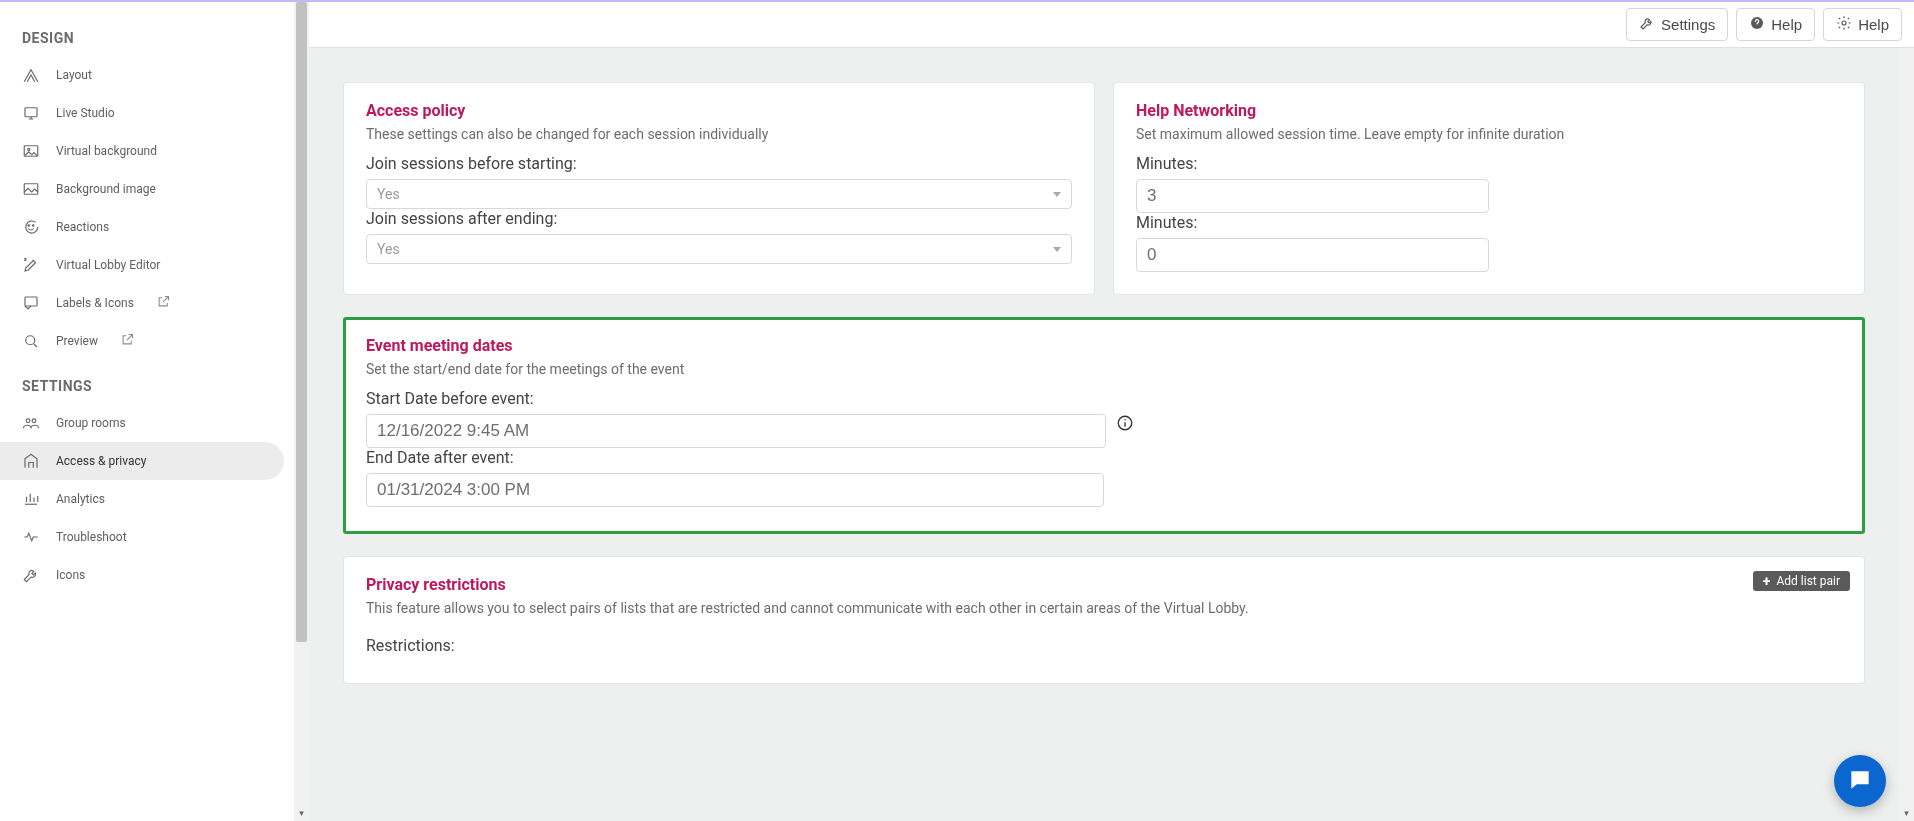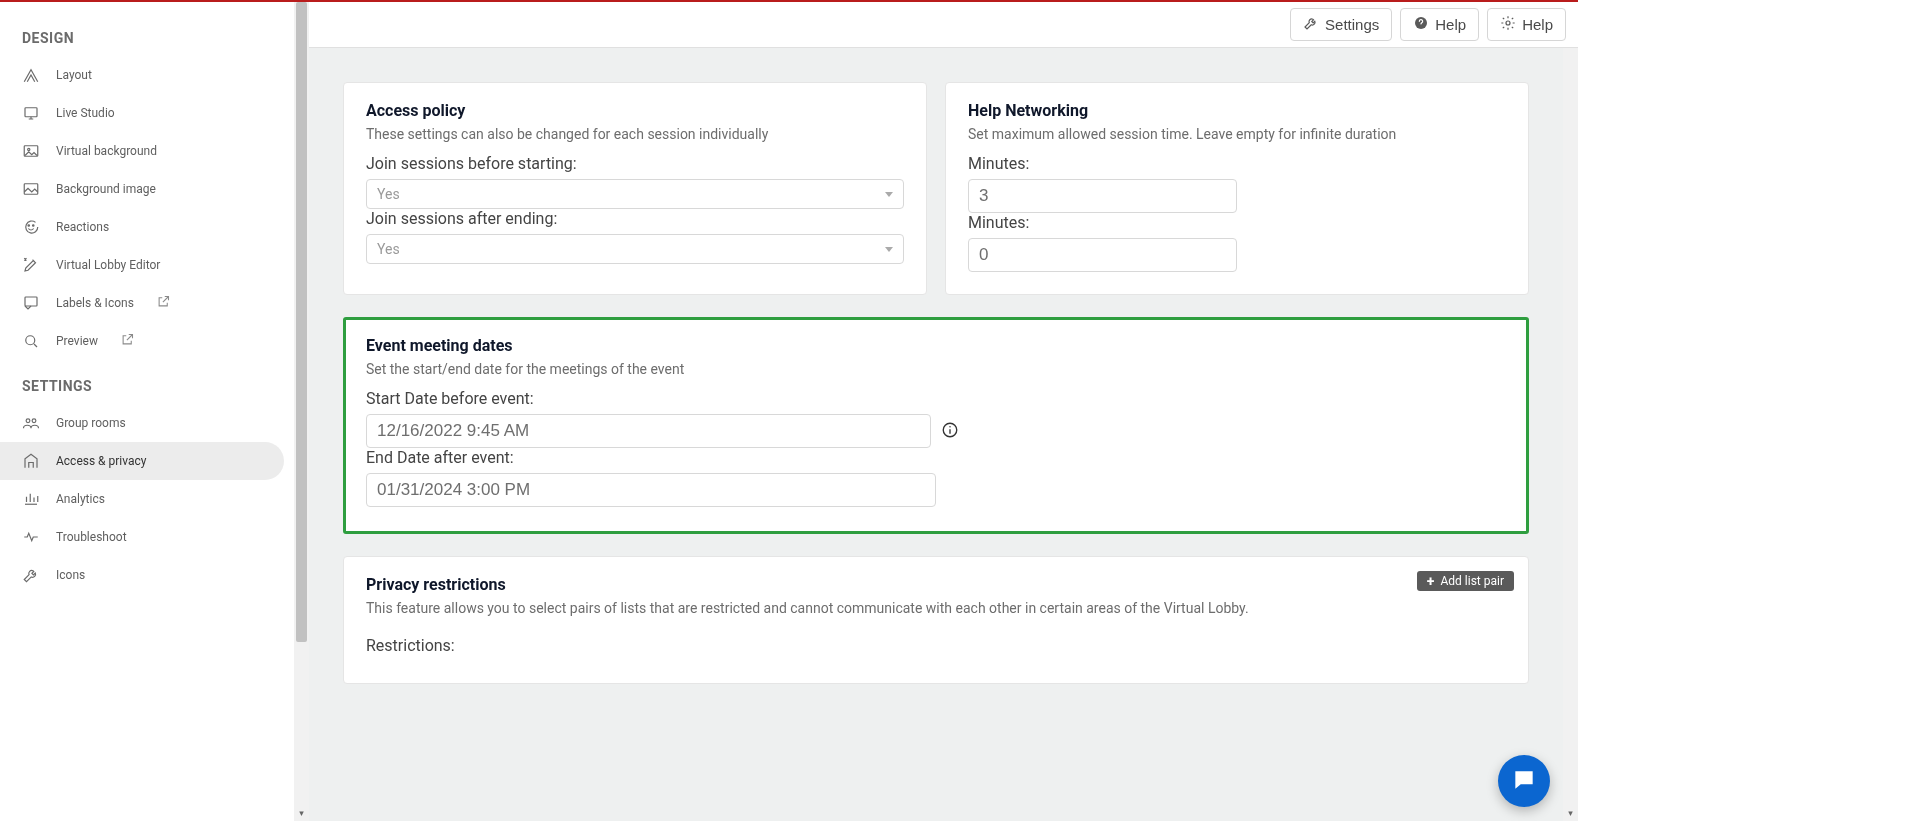--- a/index.html
+++ b/index.html
@@ -6,22 +6,22 @@
   body {
     font-family: -apple-system, BlinkMacSystemFont, "Segoe UI", Roboto, "Helvetica Neue", Arial, sans-serif;
     background: #fff;
     color: #333;
     font-size: 14px;
     overflow: hidden;
   }
   .app {
     display: flex;
     height: 821px;
-    width: 1578px;
-    border-top: 2px solid #b91c1c;
+    width: 1914px;
+    border-top: 2px solid #c4b5fd;
   }
   
   .sidebar-wrap {
     width: 309px;
     height: 100%;
     background: #fff;
     position: relative;
     display: flex;
   }
   .sidebar {
@@ -158,21 +158,21 @@
     padding: 18px 22px 22px;
   }
   .card.highlight {
     border: 3px solid #2e9e3f;
     border-radius: 3px;
     padding: 16px 20px 24px;
   }
   .card-title {
     font-size: 16px;
     font-weight: 700;
-    color: #0f172a;
+    color: #be185d;
     margin-bottom: 6px;
   }
   .card-sub {
     font-size: 14px;
     color: #6d6d6d;
     margin-bottom: 12px;
   }
   .field-label {
     font-size: 16px;
     color: #444;
@@ -206,21 +206,21 @@
     border-radius: 4px;
     height: 34px;
     padding: 0 10px;
     color: #6f6f6f;
     font-size: 17px;
     background: #fff;
   }
   .text-input::placeholder { color: #8a8a8a; }
   .date-wrap {
     display: flex;
-    align-items: center;
+    align-items: flex-start;
     gap: 10px;
   }
   .date-wrap .text-input { flex: 1; }
   .info-icon svg { width: 18px; height: 18px; stroke: #333; fill: none; stroke-width: 1.8; }
 
   .add-pair {
     position: absolute;
     right: 14px;
     top: 14px;
     background: #5a5a5a;

